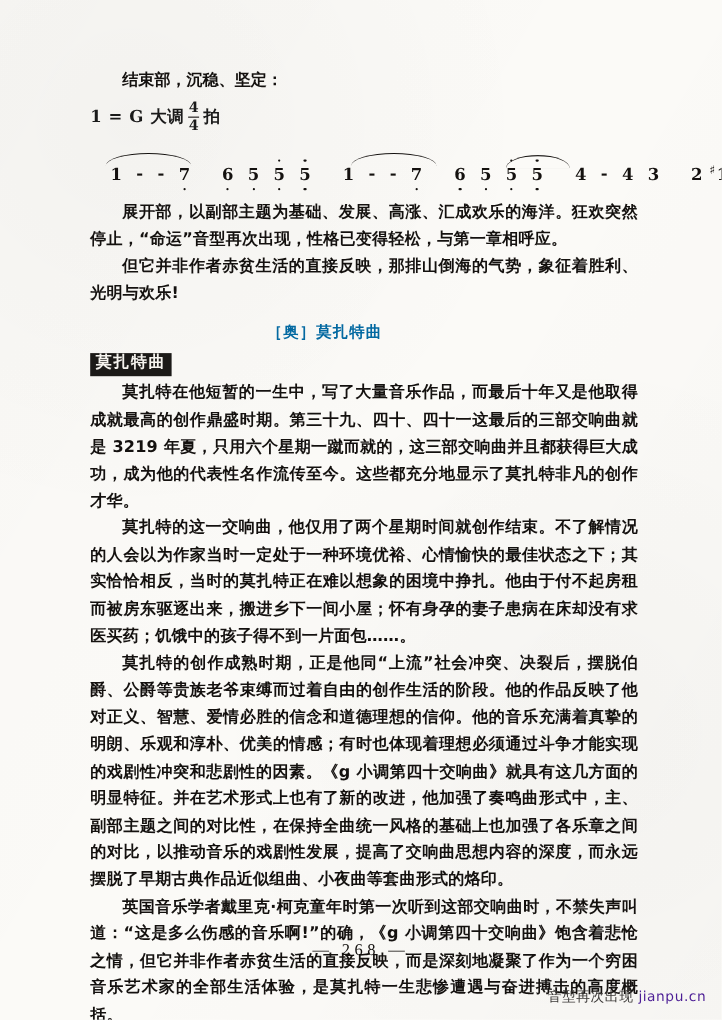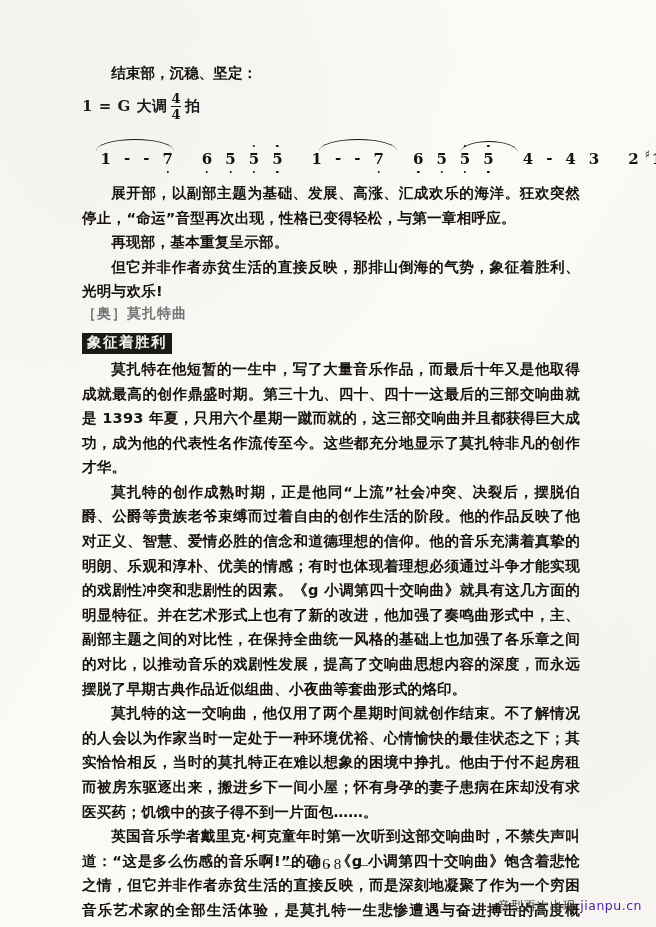--- a/index.html
+++ b/index.html
@@ -155,27 +155,27 @@
   
   .section-title {
     text-align: center;
     font-size: 19px;
     font-weight: 700;
     letter-spacing: 3px;
     margin: 20px 0 0 0;
     color: #14110f;
   }
   .composer {
-    text-align: left;
+    text-align: center;
     font-size: 14px;
     font-weight: 700;
-    margin-top: 1px;
+    margin-top: 14px;
     padding-right: 72px;
     letter-spacing: 1px;
-    color: #737373;
+    color: #0369a1;
   }
 
   
   .chip {
     display: inline-block;
     background: #1c1a18;
     color: #f6f4ef;
     font-size: 14.5px;
     font-weight: 700;
     letter-spacing: 1.5px;
@@ -265,31 +265,30 @@
         <span class="note"><i class="sharp">♯</i>1</span>
 
       </div>
       <span class="slur" style="left:14px;  top:6px;  width:78px;"></span>
       <span class="slur" style="left:237px; top:6px;  width:78px;"></span>
       <span class="slur" style="left:378px; top:8px;  width:58px;"></span>
     </div>
 
     
     <p class="para indent">展开部，以副部主题为基础、发展、高涨、汇成欢乐的海洋。狂欢突然停止，“命运”音型再次出现，性格已变得轻松，与第一章相呼应。</p>
-    <p class="para indent">再现部，基本重复呈示部。</p>
     <p class="para indent">但它并非作者赤贫生活的直接反映，那排山倒海的气势，象征着胜利、光明与欢乐!</p>
 
     
     <div class="composer">［奥］莫扎特曲</div>
 
     
-    <div class="chip">象征着胜利</div>
-    <p class="para indent">莫扎特在他短暂的一生中，写了大量音乐作品，而最后十年又是他取得成就最高的创作鼎盛时期。第三十九、四十、四十一这最后的三部交响曲就是 1393 年夏，只用六个星期一蹴而就的，这三部交响曲并且都获得巨大成功，成为他的代表性名作流传至今。这些都充分地显示了莫扎特非凡的创作才华。</p>
+    <div class="chip">莫扎特曲</div>
+    <p class="para indent">莫扎特在他短暂的一生中，写了大量音乐作品，而最后十年又是他取得成就最高的创作鼎盛时期。第三十九、四十、四十一这最后的三部交响曲就是 3219 年夏，只用六个星期一蹴而就的，这三部交响曲并且都获得巨大成功，成为他的代表性名作流传至今。这些都充分地显示了莫扎特非凡的创作才华。</p>
+    <p class="para indent">莫扎特的这一交响曲，他仅用了两个星期时间就创作结束。不了解情况的人会以为作家当时一定处于一种环境优裕、心情愉快的最佳状态之下；其实恰恰相反，当时的莫扎特正在难以想象的困境中挣扎。他由于付不起房租而被房东驱逐出来，搬进乡下一间小屋；怀有身孕的妻子患病在床却没有求医买药；饥饿中的孩子得不到一片面包……。</p>
     <p class="para indent">莫扎特的创作成熟时期，正是他同“上流”社会冲突、决裂后，摆脱伯爵、公爵等贵族老爷束缚而过着自由的创作生活的阶段。他的作品反映了他对正义、智慧、爱情必胜的信念和道德理想的信仰。他的音乐充满着真挚的明朗、乐观和淳朴、优美的情感；有时也体现着理想必须通过斗争才能实现的戏剧性冲突和悲剧性的因素。《g 小调第四十交响曲》就具有这几方面的明显特征。并在艺术形式上也有了新的改进，他加强了奏鸣曲形式中，主、副部主题之间的对比性，在保持全曲统一风格的基础上也加强了各乐章之间的对比，以推动音乐的戏剧性发展，提高了交响曲思想内容的深度，而永远摆脱了早期古典作品近似组曲、小夜曲等套曲形式的烙印。</p>
-    <p class="para indent">莫扎特的这一交响曲，他仅用了两个星期时间就创作结束。不了解情况的人会以为作家当时一定处于一种环境优裕、心情愉快的最佳状态之下；其实恰恰相反，当时的莫扎特正在难以想象的困境中挣扎。他由于付不起房租而被房东驱逐出来，搬进乡下一间小屋；怀有身孕的妻子患病在床却没有求医买药；饥饿中的孩子得不到一片面包……。</p>
     <p class="para indent">英国音乐学者戴里克·柯克童年时第一次听到这部交响曲时，不禁失声叫道：“这是多么伤感的音乐啊!”的确，《g 小调第四十交响曲》饱含着悲怆之情，但它并非作者赤贫生活的直接反映，而是深刻地凝聚了作为一个穷困音乐艺术家的全部生活体验，是莫扎特一生悲惨遭遇与奋进搏击的高度概括。</p>
 
     
     
     
     
 
     
 
   </div>

